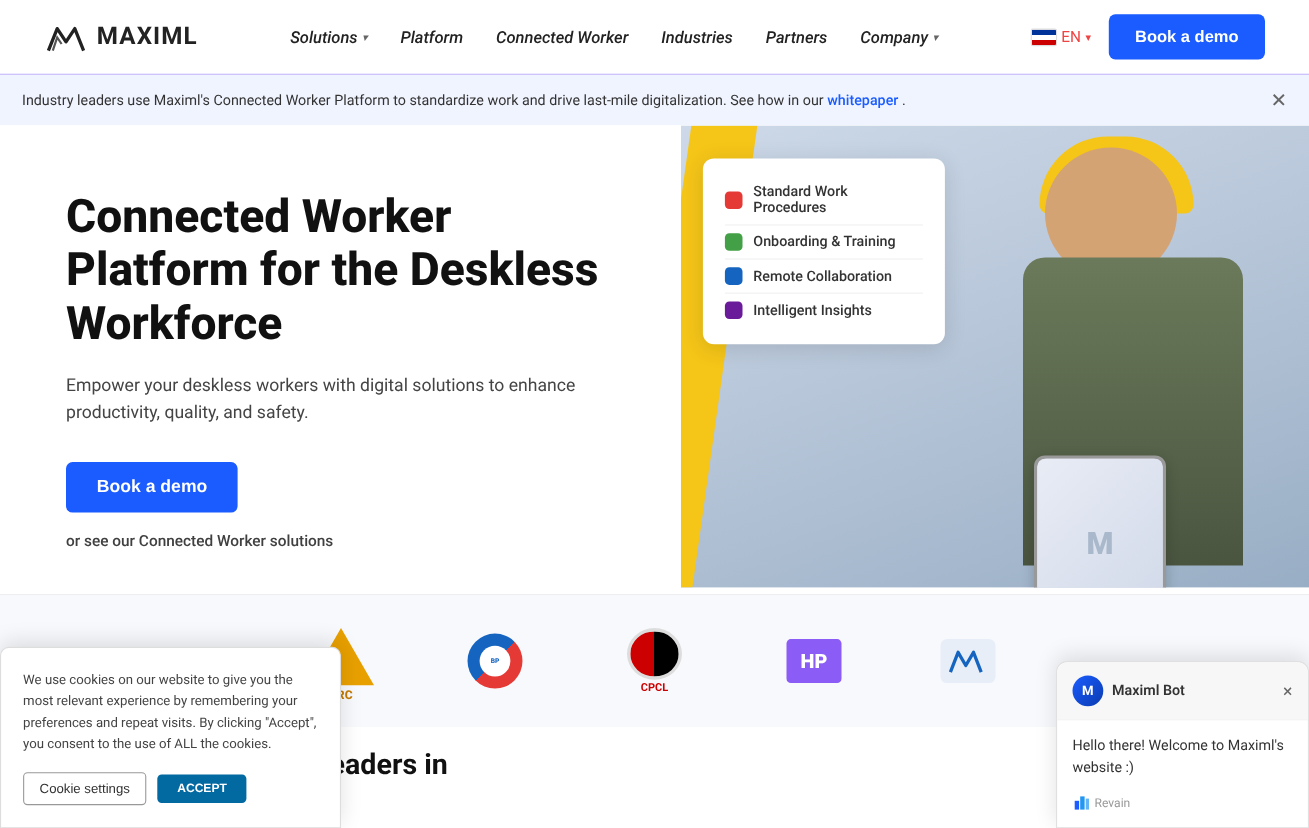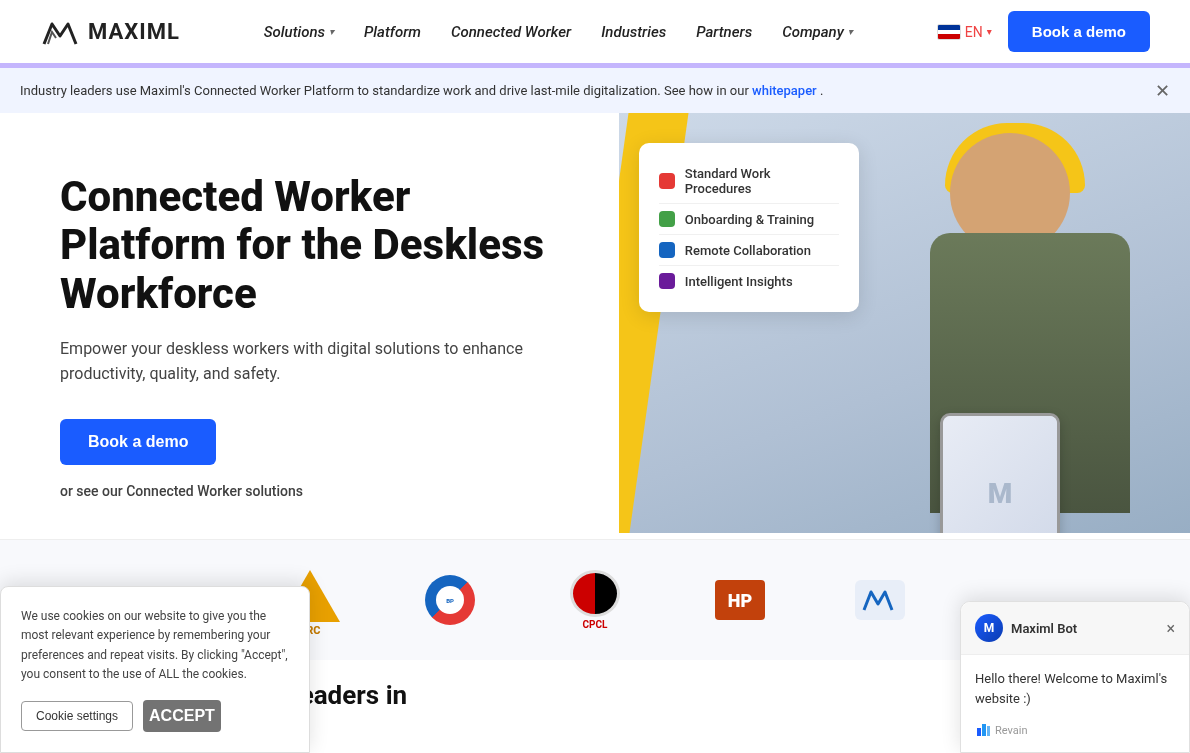--- a/index.html
+++ b/index.html
@@ -2,21 +2,21 @@
 <html><head>
   <meta charset="utf-8">
   <style>
     * { margin: 0; padding: 0; box-sizing: border-box; }
     body { font-family: -apple-system, BlinkMacSystemFont, 'Segoe UI', Roboto, Arial, sans-serif; width: 1190px; min-height: 753px; overflow-x: hidden; background: #fff; }
 
     
     .navbar {
       display: flex; align-items: center; justify-content: space-between;
       padding: 0 40px; height: 68px; background: #fff;
-      border-bottom: 5px solid #c4b5fd; position: relative; z-index: 100;
+      border-bottom: 1px solid #c4b5fd; position: relative; z-index: 100;
     }
     .navbar-logo { display: flex; align-items: center; gap: 8px; }
     .logo-mark { width: 40px; height: 32px; }
     .logo-text { font-size: 22px; font-weight: 700; color: #222; letter-spacing: 1px; }
     .navbar-links { display: flex; align-items: center; gap: 30px; font-style: italic; }
     .navbar-links a {
       font-size: 15px; color: #222; text-decoration: none; font-weight: 500;
       display: flex; align-items: center; gap: 4px;
     }
     .navbar-links a .caret { font-size: 10px; color: #666; }
@@ -105,40 +105,40 @@
     
     .logo-bp { width: 80px; height: 60px; display: flex; align-items: center; justify-content: center; }
     .bp-circle { width: 50px; height: 50px; border-radius: 50%; background: linear-gradient(135deg, #1565c0 50%, #e53935 50%); display: flex; align-items: center; justify-content: center; }
     .bp-inner { width: 28px; height: 28px; border-radius: 50%; background: #fff; display: flex; align-items: center; justify-content: center; font-size: 7px; font-weight: 800; color: #1565c0; }
     
     .logo-cpcl { width: 90px; height: 60px; display: flex; flex-direction: column; align-items: center; justify-content: center; }
     .cpcl-circle { width: 50px; height: 50px; border-radius: 50%; background: linear-gradient(to right, #c00 50%, #000 50%); border: 3px solid #ddd; }
     .cpcl-label { font-size: 10px; font-weight: 700; color: #c00; margin-top: 2px; }
     
     .logo-hp { width: 80px; height: 60px; display: flex; flex-direction: column; align-items: center; justify-content: center; }
-    .hp-box { width: 50px; height: 40px; background: #c2410c; border-radius: 4px; display: flex; align-items: center; justify-content: center; font-size: 18px; font-weight: 900; color: #fff; }
+    .hp-box { width: 50px; height: 40px; background: #8b5cf6; border-radius: 4px; display: flex; align-items: center; justify-content: center; font-size: 18px; font-weight: 900; color: #fff; }
     
     .logo-maximl { width: 80px; height: 60px; display: flex; flex-direction: column; align-items: center; justify-content: center; }
     .maximl-icon { width: 50px; height: 40px; background: #e8eef8; border-radius: 6px; display: flex; align-items: center; justify-content: center; }
 
     
     .cookie-banner {
       position: fixed; bottom: 0; left: 0; width: 310px;
       background: #fff; border: 1px solid #ddd; border-radius: 8px 8px 0 0;
       padding: 20px; box-shadow: 0 -4px 20px rgba(0,0,0,0.12); z-index: 1000;
     }
     .cookie-text { font-size: 12px; color: #444; line-height: 1.6; margin-bottom: 16px; }
     .cookie-actions { display: flex; align-items: center; gap: 10px; }
     .cookie-settings-btn {
       background: transparent; border: 1px solid #999; border-radius: 4px;
       padding: 7px 14px; font-size: 12px; color: #333; cursor: pointer;
     }
     .cookie-accept-btn {
-      background: #737373; color: #fff; border: none; border-radius: 4px;
-      padding: 7px 6px; font-size: 16px; font-weight: 600; cursor: pointer;
+      background: #0369a1; color: #fff; border: none; border-radius: 4px;
+      padding: 7px 18px; font-size: 11px; font-weight: 600; cursor: pointer;
     }
 
     
     .chat-widget {
       position: fixed; bottom: 0; right: 0; width: 230px;
       background: #fff; border: 1px solid #e0e0e0; border-radius: 10px 10px 0 0;
       box-shadow: 0 -4px 20px rgba(0,0,0,0.12); z-index: 1000;
     }
     .chat-header {
       display: flex; align-items: center; justify-content: space-between;

